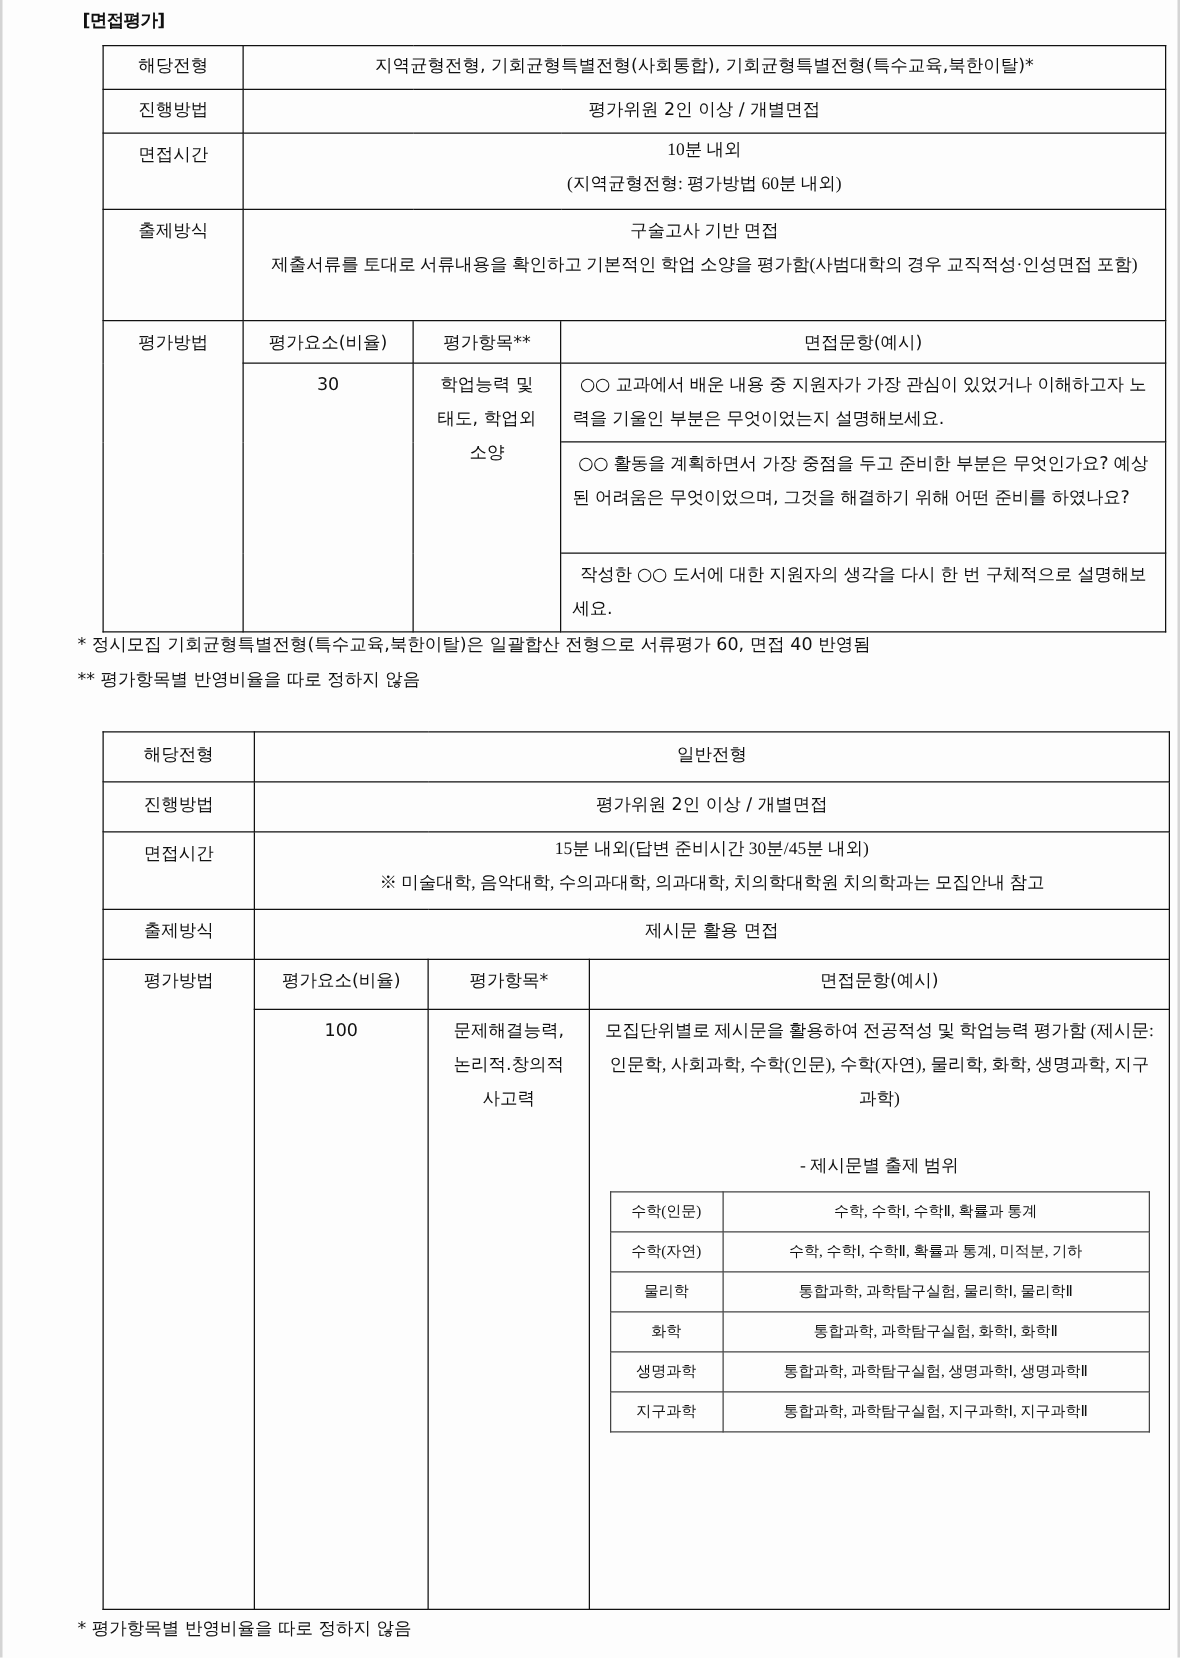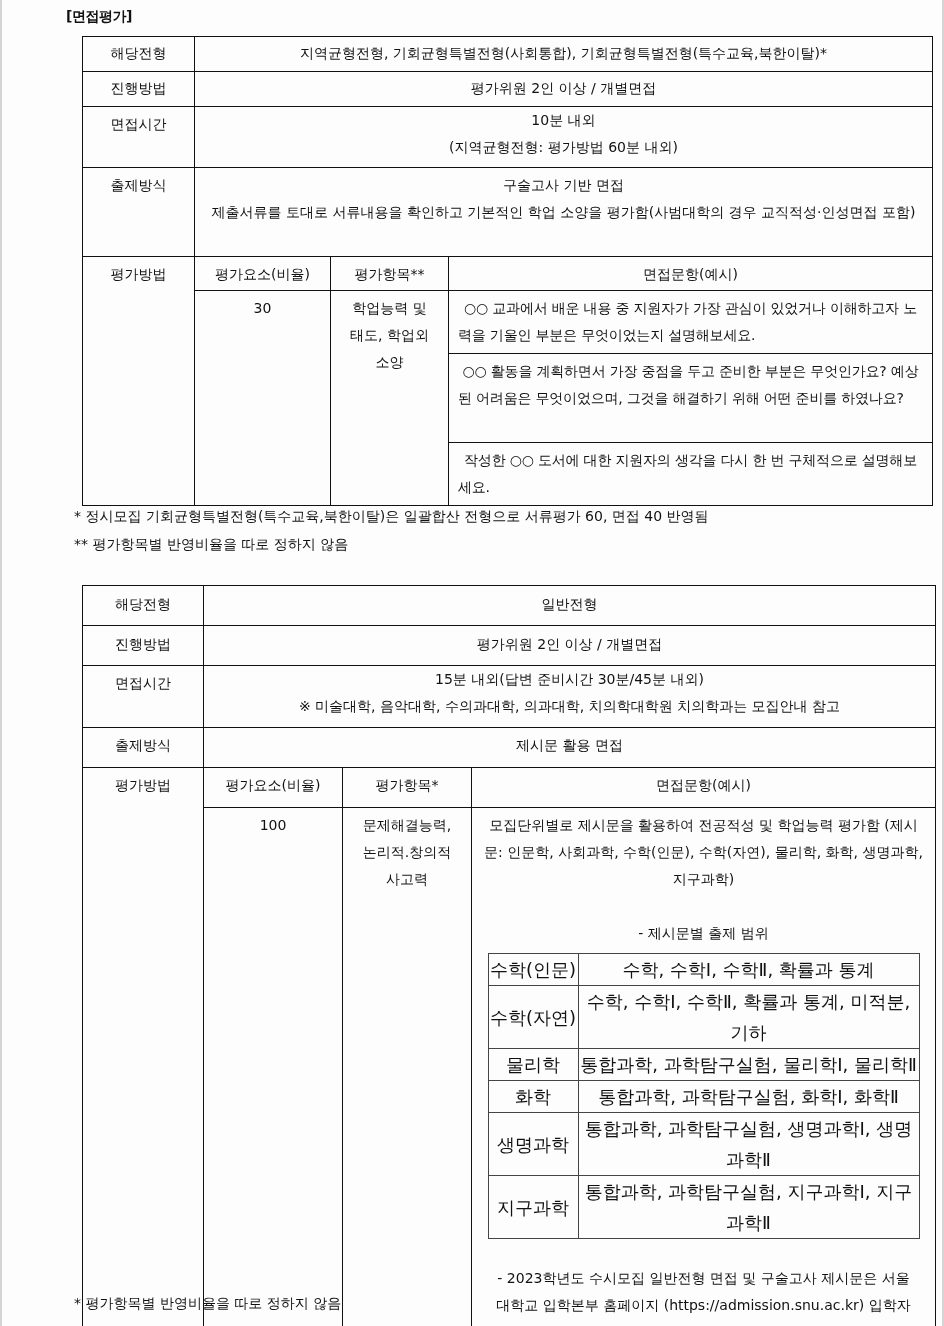--- a/index.html
+++ b/index.html
@@ -8,24 +8,24 @@
     font-family:"DejaVu Sans","Liberation Sans",sans-serif; color:#111; font-size:14px;
     border-left:2px solid #d4d4d4; border-right:2px solid #d4d4d4; box-sizing:border-box;
   }
   .title { position:absolute; left:64px; top:8px; font-size:14px; font-weight:bold; letter-spacing:-0.5px; }
   table.main { position:absolute; border-collapse:collapse; table-layout:fixed;margin-left:16px; }
   table.main td { border:1.3px solid #111; text-align:center; vertical-align:top; padding:0; line-height:27px; font-size:14px; }
   #t1 { left:64px; top:36px; width:851px; }
   #t2 { left:64px; top:585px; width:854px; }
   .lbl { padding-top:4px !important; }
   .q { text-align:left; text-align-last:left; padding:4px 9px !important; font-size:14px; letter-spacing:-0.2px; }
-  .note { position:absolute; left:72px; font-size:14px; line-height:20px; }
+  .note { position:absolute; left:60px; font-size:14px; line-height:20px; }
   table.sub { border-collapse:collapse; margin:6px auto 0 auto; width:432px; table-layout:fixed; }
-  table.sub td { border:1.2px solid #444 !important; line-height:31px !important; font-size:18px; text-align:center; vertical-align:middle; }
-  .cell-block { padding-top:4px; }
+  table.sub td { border:1.2px solid #444 !important; line-height:31px !important; font-size:12px; text-align:center; vertical-align:middle; }
+  .cell-block { padding-top:4px;font-family:Liberation Serif, serif; }
   .gap { height:27px; }
 </style>
 </head>
 <body>
 
 <div class="title">[면접평가]</div>
 
 <table class="main" id="t1">
   <colgroup>
       <col style="width:112px">
@@ -145,19 +145,18 @@
                 <td>생명과학</td>
                 <td>통합과학, 과학탐구실험, 생명과학Ⅰ, 생명과학Ⅱ</td>
               </tr>
         <tr>
                 <td>지구과학</td>
                 <td>통합과학, 과학탐구실험, 지구과학Ⅰ, 지구과학Ⅱ</td>
               </tr>
       </tbody>
           </table>
       <div style="height:26px"></div>
-      <div style="padding:0 14px">- 2023학년도 수시모집 일반전형 면접 및 구술고사 제시문은 서울대학교 입학본부 홈페이지 (https://admission.snu.ac.kr) 입학자료실 또는 서울대학교 웹진 아로리 (http://snuarori.snu.ac.kr) 자료창고에서 확인할 수 있음</div>
     </td>
   </tr>
 </tbody>
   </table>
 
 <div class="note" style="top:1293px">* 평가항목별 반영비율을 따로 정하지 않음</div>
 
 </body></html>

